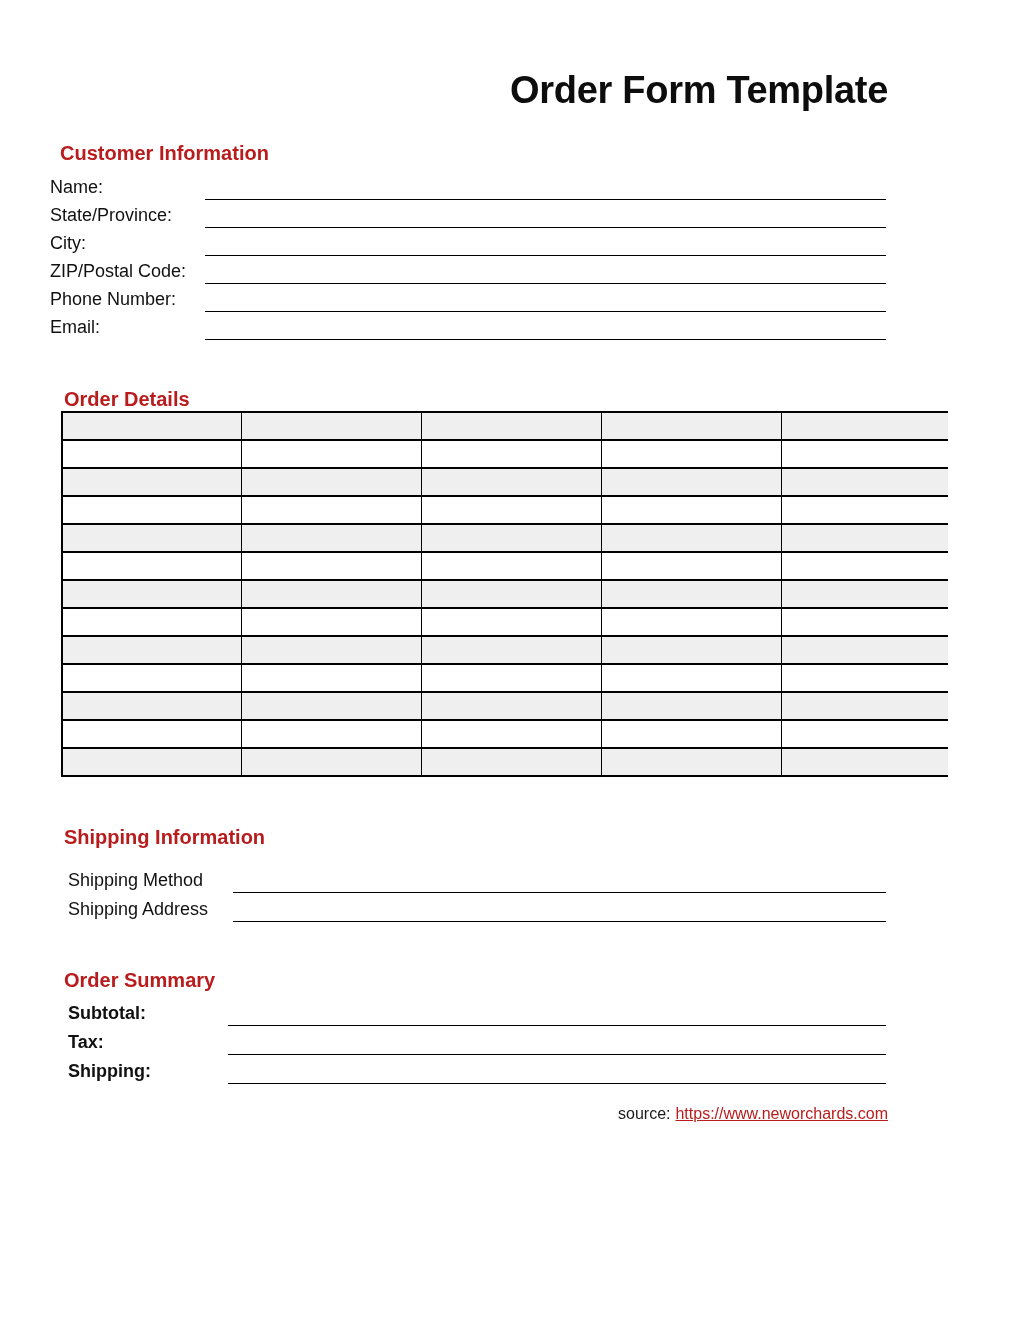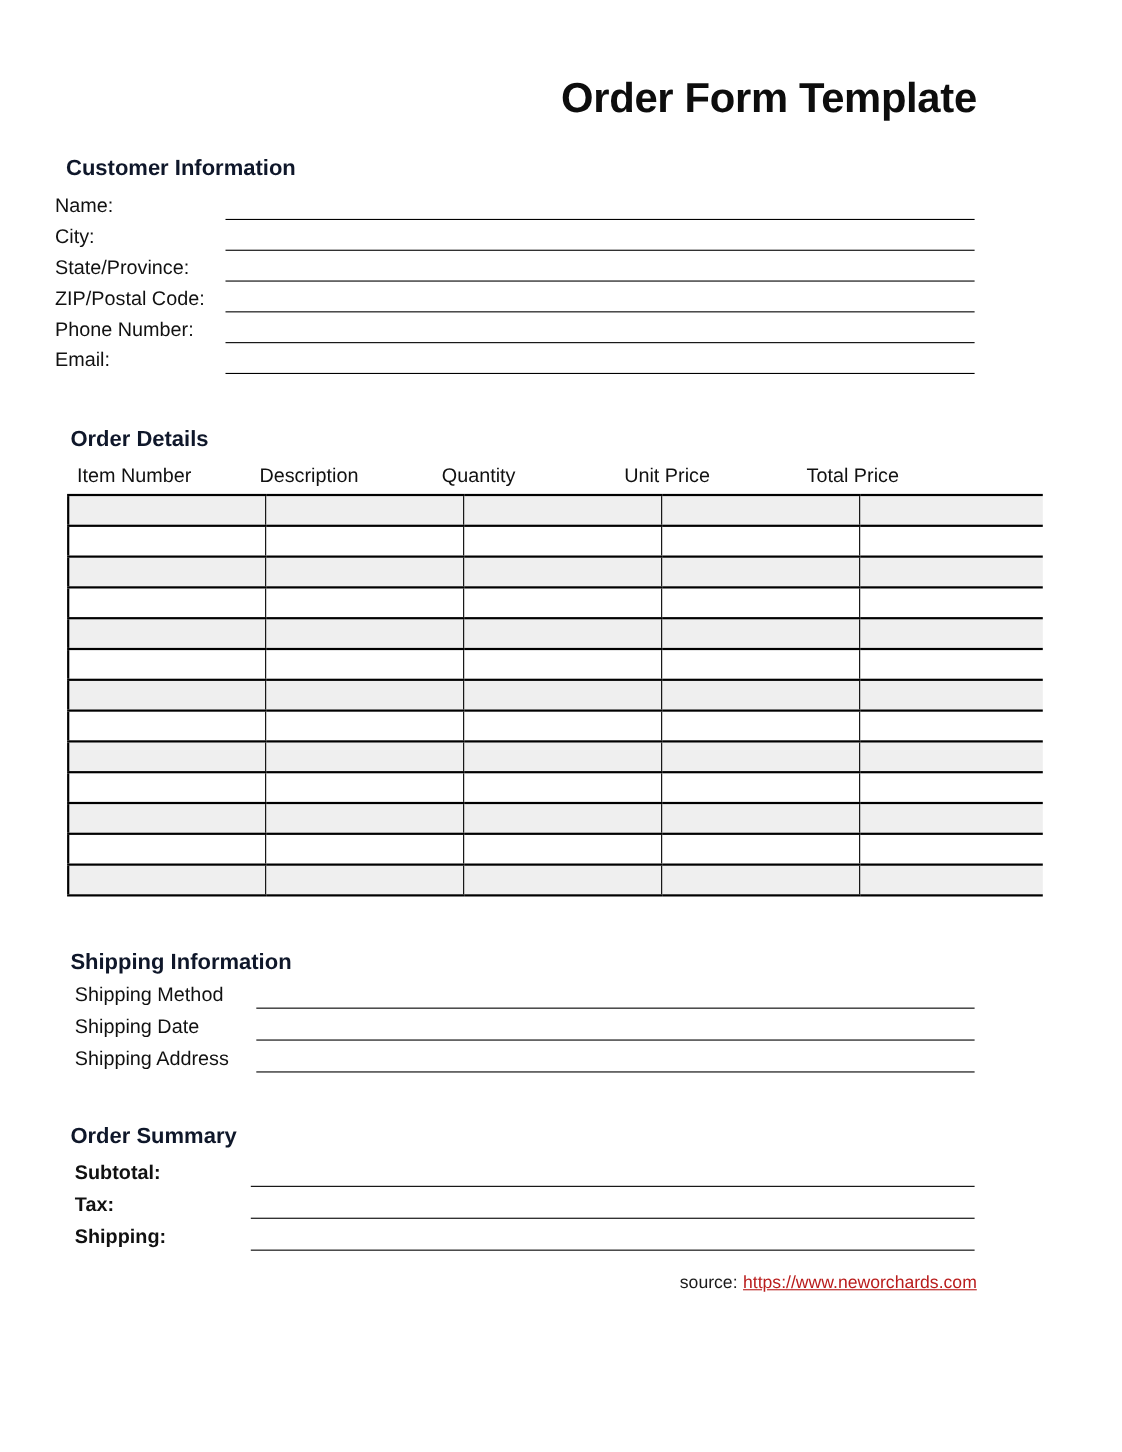--- a/index.html
+++ b/index.html
@@ -27,31 +27,31 @@
     line-height: 1.0;
     letter-spacing: -0.3px;
     color: #0d0d0d;
   }
 
   
   .section-heading {
     font-size: 20px;
     font-weight: 700;
     line-height: 24px;
-    color: #0f172a;
+    color: #b91c1c;
   }
   .heading-ci   { margin: 32px 0 0 60px; }
   .heading-od   { margin: 47px 0 0 64px; }
   .heading-ship { margin: 48px 0 0 64px; }
   .heading-sum  { margin: 46px 0 0 64px; }
 
   
   .fields { margin-right: 62px; }
   .fields-ci   { margin-top: 7px;  margin-left: 50px; }
-  .fields-ship { margin-top: 1px;  margin-left: 68px; }
+  .fields-ship { margin-top: 15px;  margin-left: 68px; }
   .fields-sum  { margin-top: 5px;  margin-left: 68px; }
   .field-row { display: flex; }
   .fields-ci .field-row   { height: 28px; }
   .fields-ship .field-row { height: 29px; }
   .fields-sum .field-row  { height: 29px; font-weight: bold; }
   .field-label {
     align-self: flex-end;
     font-size: 18px;
     line-height: 1;
     padding-bottom: 4px;
@@ -120,49 +120,42 @@
 
   <h1 class="doc-title">Order Form Template</h1>
 
   <div class="section-heading heading-ci">Customer Information</div>
   <div class="fields fields-ci">
       <div class="field-row">
         <span class="field-label">Name:</span>
         <span class="field-line"></span>
       </div>
       <div class="field-row">
+        <span class="field-label">State/Province:</span>
+        <span class="field-line"></span>
+      </div>
+      <div class="field-row">
         <span class="field-label">City:</span>
         <span class="field-line"></span>
       </div>
       <div class="field-row">
-        <span class="field-label">State/Province:</span>
-        <span class="field-line"></span>
-      </div>
-      <div class="field-row">
         <span class="field-label">ZIP/Postal Code:</span>
         <span class="field-line"></span>
       </div>
       <div class="field-row">
         <span class="field-label">Phone Number:</span>
         <span class="field-line"></span>
       </div>
       <div class="field-row">
         <span class="field-label">Email:</span>
         <span class="field-line"></span>
       </div>
     </div>
 
   <div class="section-heading heading-od">Order Details</div>
-  <div class="table-headers">
-      <span>Item Number</span>
-      <span>Description</span>
-      <span>Quantity</span>
-      <span>Unit Price</span>
-      <span>Total Price</span>
-    </div>
   <table class="order-table">
     <tbody>
         <tr>
           <td></td>
           <td></td>
           <td></td>
           <td></td>
           <td></td>
         </tr>
         <tr>
@@ -249,24 +242,20 @@
           <td></td>
           <td></td>
         </tr>
       </tbody>
   </table>
 
   <div class="section-heading heading-ship">Shipping Information</div>
   <div class="fields fields-ship">
       <div class="field-row">
         <span class="field-label">Shipping Method</span>
-        <span class="field-line"></span>
-      </div>
-      <div class="field-row">
-        <span class="field-label">Shipping Date</span>
         <span class="field-line"></span>
       </div>
       <div class="field-row">
         <span class="field-label">Shipping Address</span>
         <span class="field-line"></span>
       </div>
     </div>
 
   <div class="section-heading heading-sum">Order Summary</div>
   <div class="fields fields-sum">

